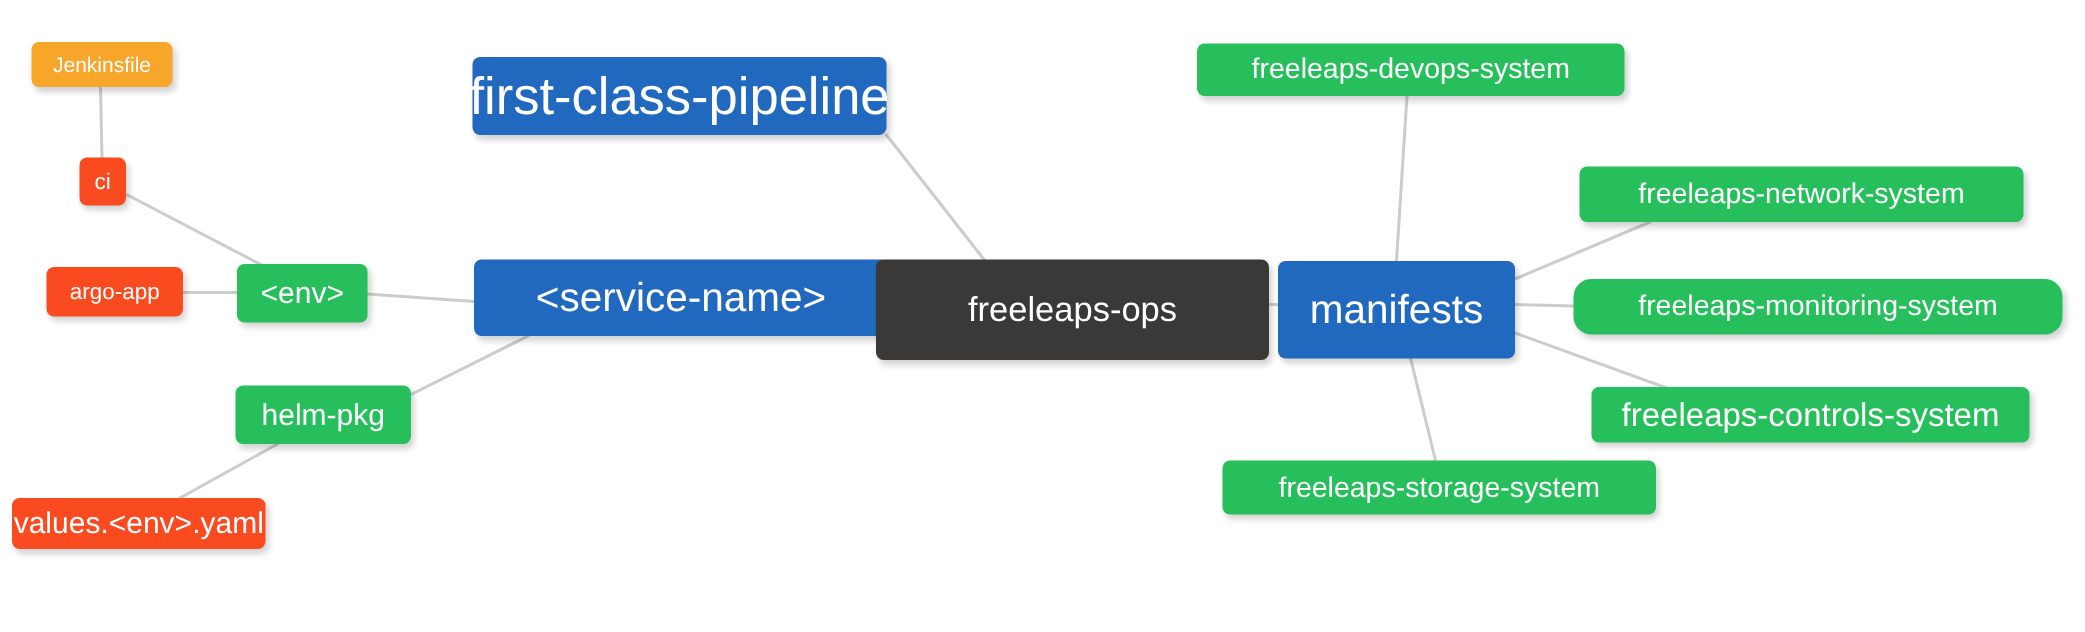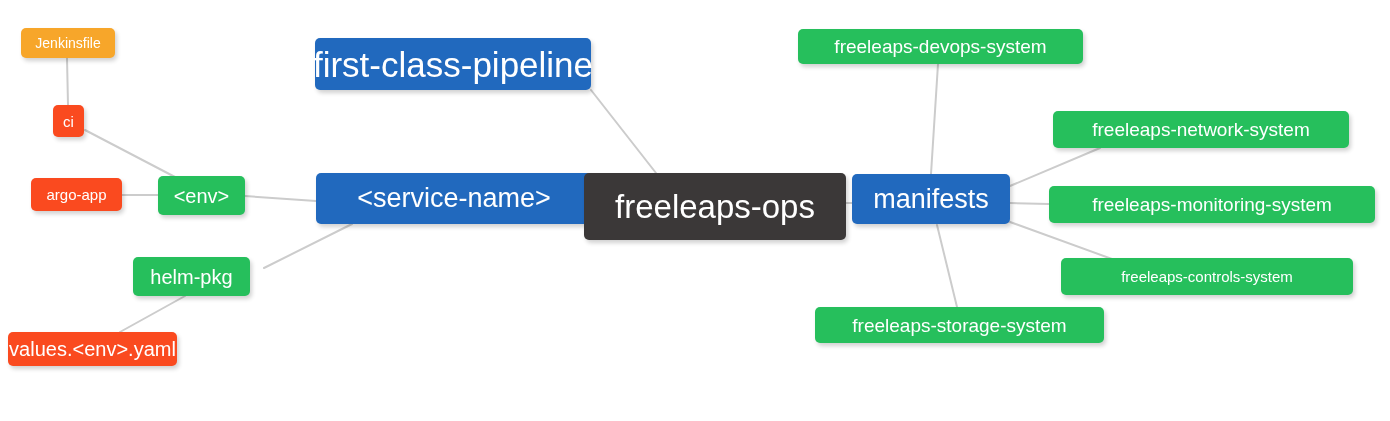--- a/index.html
+++ b/index.html
@@ -59,25 +59,25 @@
       <line x1="1010" y1="186" x2="1100" y2="148" stroke="#cccccc"></line>
       <line x1="1010" y1="203" x2="1049" y2="204" stroke="#cccccc"></line>
       <line x1="1010" y1="222" x2="1112" y2="259" stroke="#cccccc"></line>
       <line x1="937" y1="225" x2="957" y2="307" stroke="#cccccc"></line>
     </svg>
   <div class="nodes-layer">
       <div class="node" style="left: 21px; top: 28px; width: 94px; height: 30px; font-size: 14px; background: rgb(247, 166, 42); color: rgb(255, 255, 255);">Jenkinsfile</div>
       <div class="node" style="left: 53px; top: 105px; width: 31px; height: 32px; font-size: 15px; background: rgb(250, 74, 31); color: rgb(255, 255, 255);">ci</div>
       <div class="node" style="left: 31px; top: 178px; width: 91px; height: 33px; font-size: 15px; background: rgb(250, 74, 31); color: rgb(255, 255, 255);">argo-app</div>
       <div class="node" style="left: 158px; top: 176px; width: 87px; height: 39px; font-size: 20px; background: rgb(38, 191, 92); color: rgb(255, 255, 255);">&lt;env&gt;</div>
-      <div class="node" style="left: 133px; top: 257px; width: 117px; height: 39px; font-size: 20px; background: rgb(38, 191, 92); color: rgb(255, 255, 255);">helm-pkg</div>
+      <div class="node" style="left: 157px; top: 257px; width: 117px; height: 39px; font-size: 20px; background: rgb(38, 191, 92); color: rgb(255, 255, 255);">helm-pkg</div>
       <div class="node" style="left: 8px; top: 332px; width: 169px; height: 34px; font-size: 20px; background: rgb(250, 74, 31); color: rgb(255, 255, 255);">values.&lt;env&gt;.yaml</div>
       <div class="node" style="left: 315px; top: 38px; width: 276px; height: 52px; font-size: 35px; background: rgb(33, 105, 190); color: rgb(255, 255, 255);">first-class-pipeline</div>
       <div class="node" style="left: 316px; top: 173px; width: 276px; height: 51px; font-size: 27px; background: rgb(33, 105, 190); color: rgb(255, 255, 255);">&lt;service-name&gt;</div>
-      <div class="node" style="left: 584px; top: 173px; width: 262px; height: 67px; font-size: 33px; background: rgb(59, 56, 56); color: rgb(255, 255, 255); text-align: center;">freeleaps-ops</div>
-      <div class="node" style="left: 852px; top: 174px; width: 158px; height: 50px; font-size: 27px; background: rgb(33, 105, 190); color: rgb(255, 255, 255);">manifests</div>
+      <div class="node" style="left: 584px; top: 173px; width: 262px; height: 67px; font-size: 23px; background: rgb(59, 56, 56); color: rgb(255, 255, 255); text-align: center;">freeleaps-ops</div>
+      <div class="node" style="left: 852px; top: 174px; width: 158px; height: 65px; font-size: 27px; background: rgb(33, 105, 190); color: rgb(255, 255, 255);">manifests</div>
       <div class="node" style="left: 798px; top: 29px; width: 285px; height: 35px; font-size: 19px; background: rgb(38, 191, 92); color: rgb(255, 255, 255);">freeleaps-devops-system</div>
       <div class="node" style="left: 1053px; top: 111px; width: 296px; height: 37px; font-size: 19px; background: rgb(38, 191, 92); color: rgb(255, 255, 255);">freeleaps-network-system</div>
-      <div class="node" style="left: 1049px; top: 186px; width: 326px; height: 37px; font-size: 19px; background: rgb(38, 191, 92); color: rgb(255, 255, 255);">freeleaps-monitoring-system</div>
-      <div class="node" style="left: 1061px; top: 258px; width: 292px; height: 37px; font-size: 15px; background: rgb(38, 191, 92); color: rgb(255, 255, 255);">freeleaps-controls-system</div>
+      <div class="node" style="left: 1049px; top: 186px; width: 326px; height: 37px; font-size: 19px; background: rgb(38, 191, 92); color: rgb(255, 255, 255); border-radius: 12px;">freeleaps-monitoring-system</div>
+      <div class="node" style="left: 1061px; top: 258px; width: 292px; height: 37px; font-size: 22px; background: rgb(38, 191, 92); color: rgb(255, 255, 255);">freeleaps-controls-system</div>
       <div class="node" style="left: 815px; top: 307px; width: 289px; height: 36px; font-size: 19px; background: rgb(38, 191, 92); color: rgb(255, 255, 255); text-align: right;">freeleaps-storage-system</div>
     </div>
 </div>
 
 </body></html>

